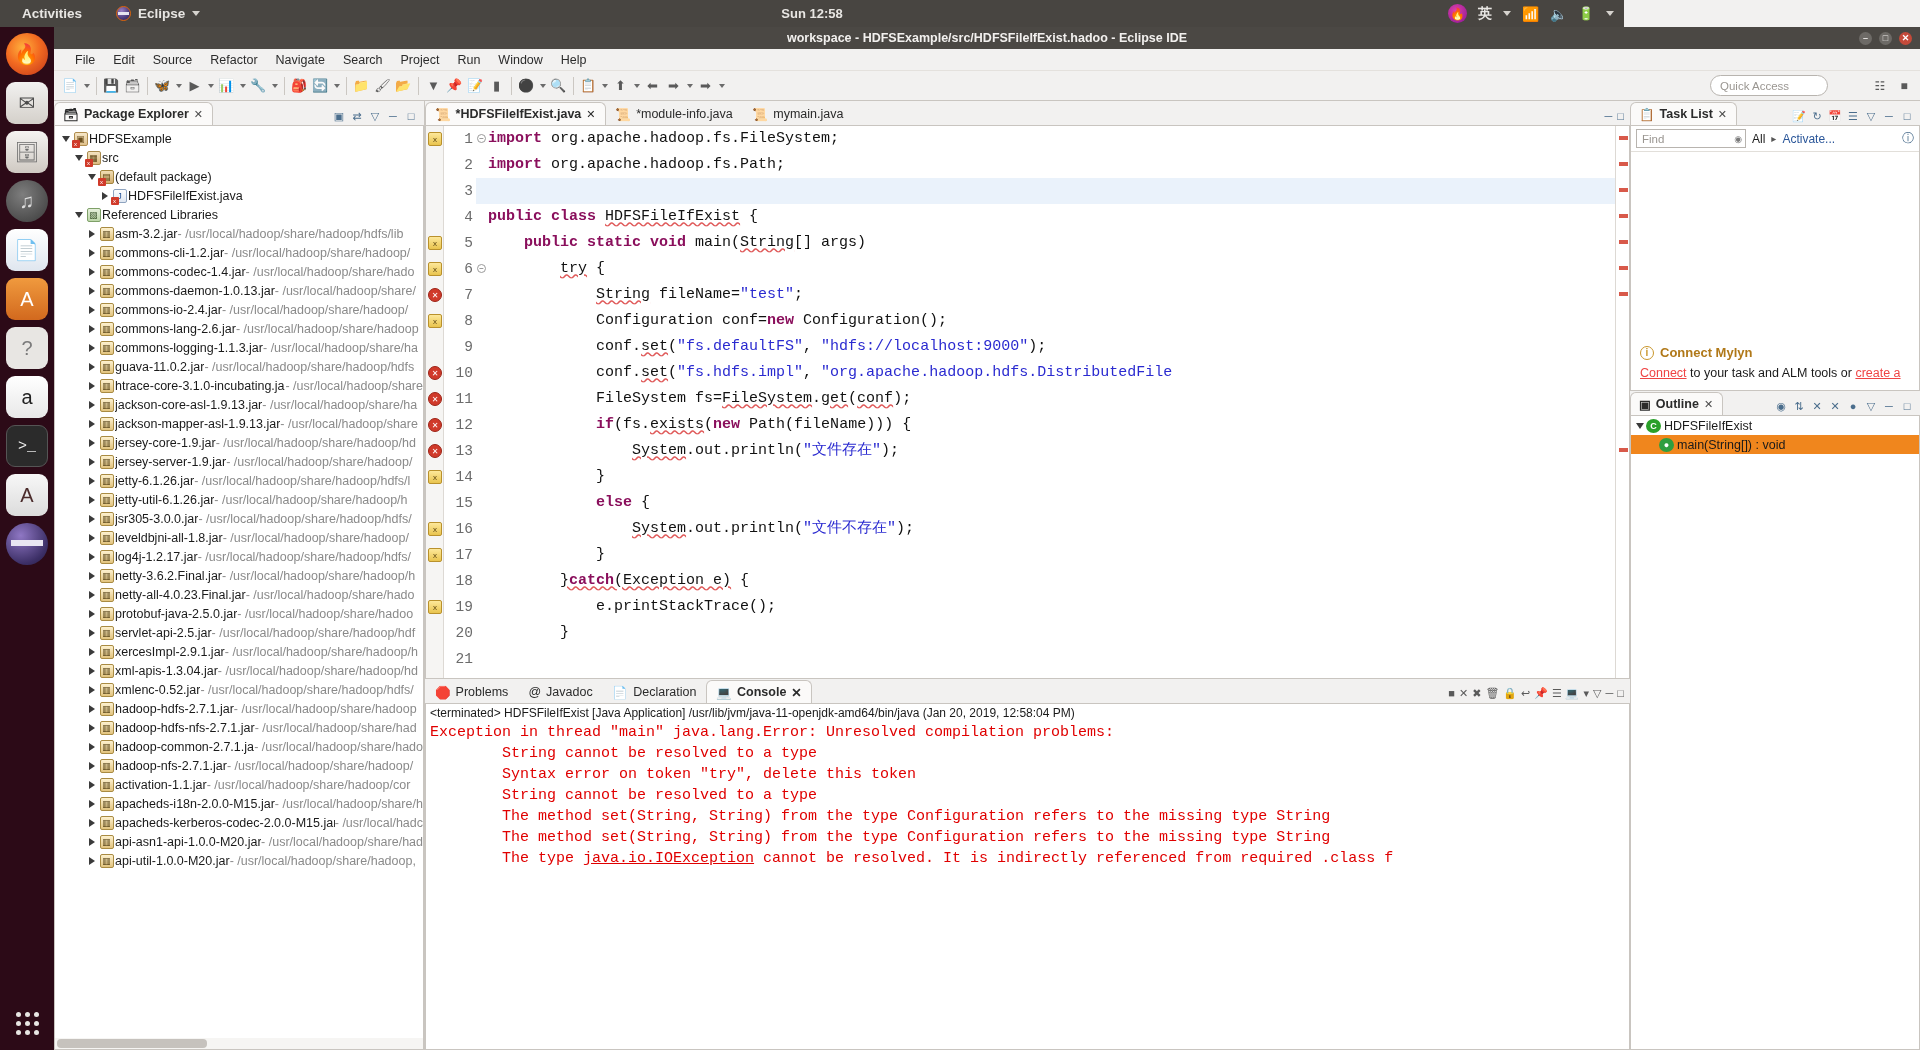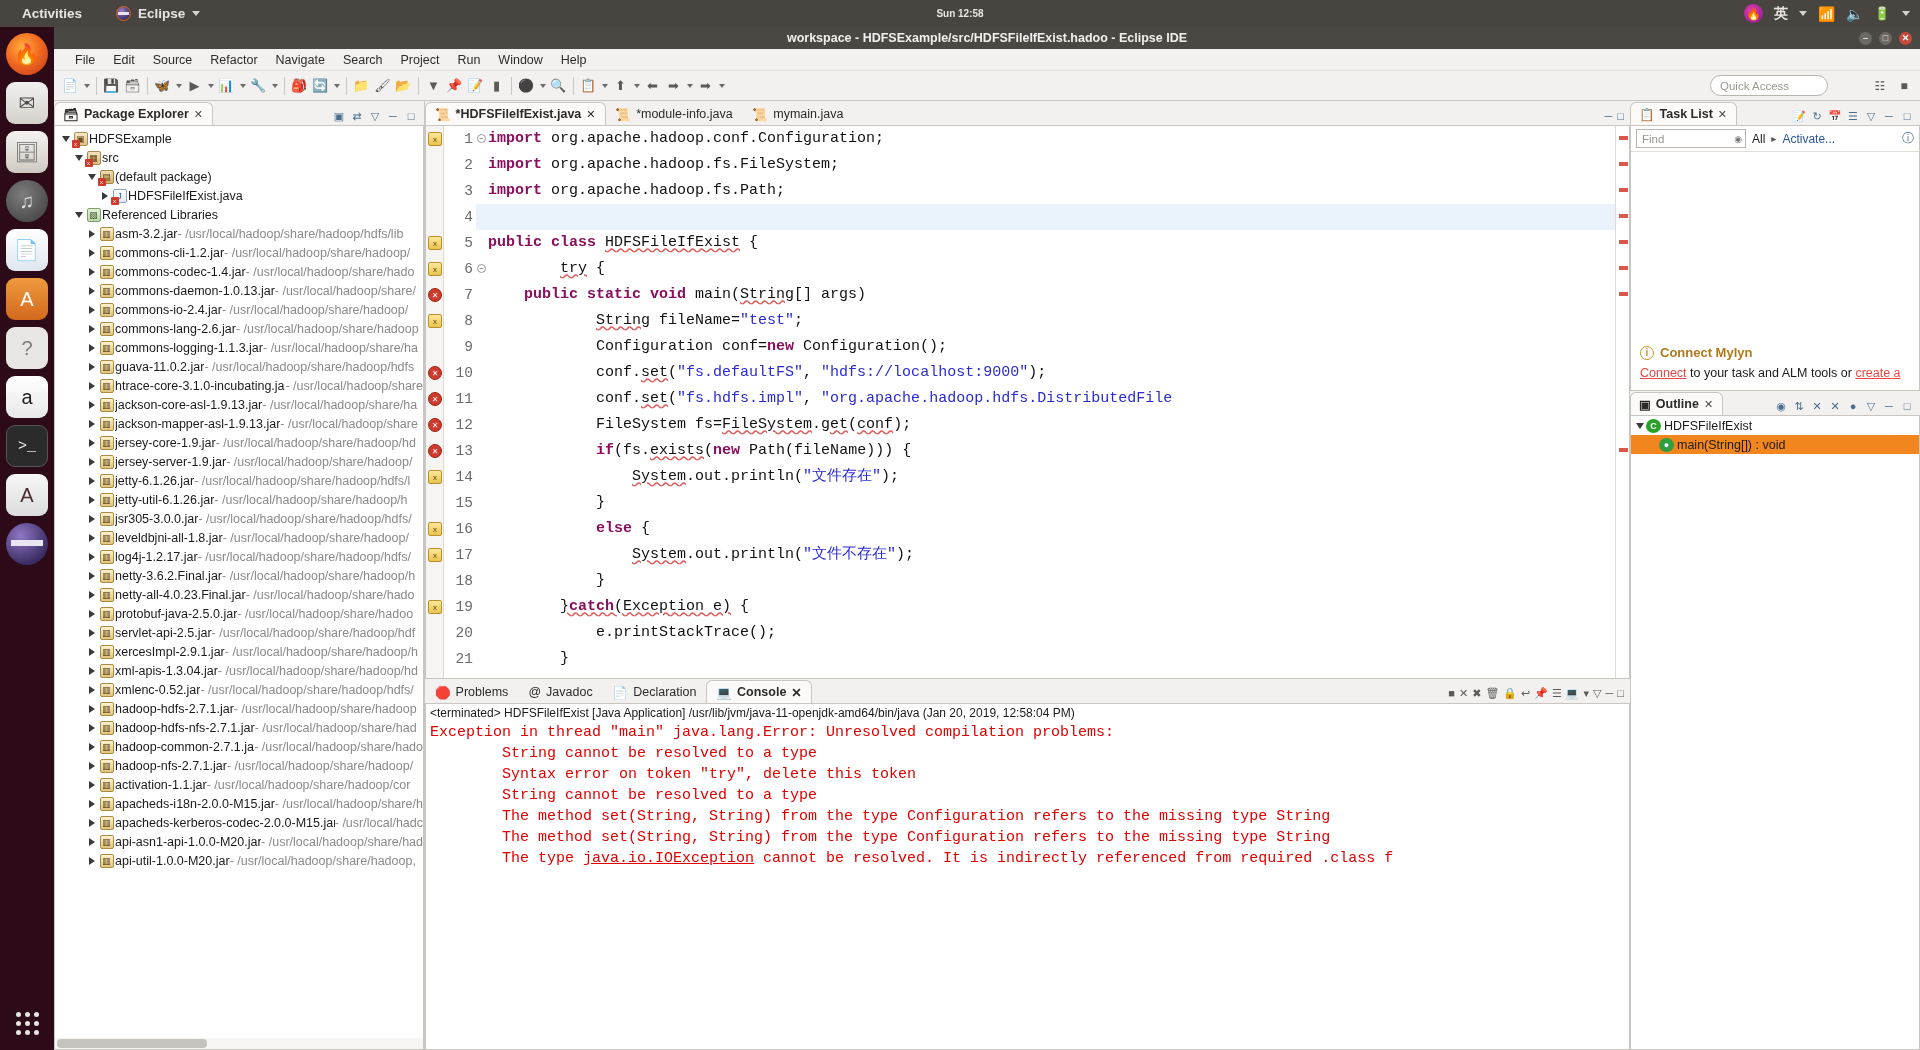--- a/index.html
+++ b/index.html
@@ -5,39 +5,39 @@
   * { box-sizing: border-box; margin:0; padding:0; }
   html,body{
     width:1920px; height:1050px; overflow:hidden;
     font-family:"Liberation Sans", sans-serif;
     background:#f2f1f0;
   }
   #root{ position:relative; width:1920px; height:1050px; }
 
   
   .gnome-bar{
-    position:absolute; left:0; top:0; width:1920px; height:27px;
+    position:absolute; left:0; top:0; width:1624px; height:27px;
     background:#484541; color:#e8e6e3;
     display:flex; align-items:center; font-size:13.5px; font-weight:bold;
   }
   .gnome-left{ display:flex; align-items:center; gap:0; padding-left:12px; }
   .gnome-activities{ padding:2px 10px; border-radius:11px; }
   .gnome-app{ display:flex; align-items:center; gap:7px; padding:2px 10px; margin-left:14px; }
   .eclipse-dot{
     width:15px;height:15px;border-radius:50%;
     background:radial-gradient(circle at 35% 30%, #9a7fc4 0%, #4b3b7a 60%, #2d2450 100%);
     border:1px solid #e0640b; position:relative; flex:none;
   }
   .eclipse-dot::after{
     content:""; position:absolute; left:1px; right:1px; top:5px; height:3px;
     background:#e7e4ef;
   }
   .caret-dn{ width:0;height:0;border-left:4px solid transparent;border-right:4px solid transparent;border-top:5px solid #d6d3ce; }
   .gnome-clock{
-    position:absolute; left:0; right:0; text-align:center; font-size:10px; font-weight:bold;
+    position:absolute; left:0; right:0; text-align:center; font-size:13px; font-weight:bold;
     pointer-events:none;
   }
   .gnome-right{
     position:absolute; right:10px; top:0; height:27px;
     display:flex; align-items:center; gap:11px; font-weight:normal;
   }
   .tray-flame{
     width:19px;height:19px;border-radius:50%;
     background:radial-gradient(circle at 40% 35%, #e040a8 0%, #a3229b 70%, #7d1485 100%);
     display:flex;align-items:center;justify-content:center; font-size:12px; color:#ffd36e;
@@ -860,28 +860,27 @@
                 <div class="ln">15</div>
                 <div class="ln">16</div>
                 <div class="ln">17</div>
                 <div class="ln">18</div>
                 <div class="ln">19</div>
                 <div class="ln">20</div>
                 <div class="ln">21</div>
               </div>
             <div class="code-scroll" id="code-scroll">
                 <span class="fold" style="top: 8px;">−</span>
-                <div class="codeline" style="padding-left: 12px;"><span class="kw">import</span> org.apache.hadoop.conf.Configuration;</div>
                 <div class="codeline" style="padding-left: 12px;"><span class="kw">import</span> org.apache.hadoop.fs.FileSystem;</div>
                 <div class="codeline" style="padding-left: 12px;"><span class="kw">import</span> org.apache.hadoop.fs.Path;</div>
                 <div class="codeline hl-line" style="padding-left: 12px;">&nbsp;</div>
                 <div class="codeline" style="padding-left: 12px;"><span class="kw">public class</span> <span class="sq">HDFSFileIfExist</span> {</div>
                 <span class="fold" style="top: 138px;">−</span>
+                <div class="codeline" style="padding-left: 12px;">    <span class="kw">public static void</span> main(<span class="sq">String</span>[] args)</div>
                 <div class="codeline" style="padding-left: 12px;">        <span class="sq">try</span> {</div>
-                <div class="codeline" style="padding-left: 12px;">    <span class="kw">public static void</span> main(<span class="sq">String</span>[] args)</div>
                 <div class="codeline" style="padding-left: 12px;">            <span class="sq">String</span> fileName=<span class="str">"test"</span>;</div>
                 <div class="codeline" style="padding-left: 12px;">            Configuration conf=<span class="kw">new</span> Configuration();</div>
                 <div class="codeline" style="padding-left: 12px;">            conf.<span class="sq">set</span>(<span class="str">"fs.defaultFS"</span>, <span class="str">"hdfs://localhost:9000"</span>);</div>
                 <div class="codeline" style="padding-left: 12px;">            conf.<span class="sq">set</span>(<span class="str">"fs.hdfs.impl"</span>, <span class="str">"org.apache.hadoop.hdfs.DistributedFile</span></div>
                 <div class="codeline" style="padding-left: 12px;">            FileSystem fs=<span class="sq">FileSystem</span>.<span class="sq">get</span>(<span class="sq">conf</span>);</div>
                 <div class="codeline" style="padding-left: 12px;">            <span class="kw">if</span>(fs.<span class="sq">exists</span>(<span class="kw">new</span> Path(fileName))) {</div>
                 <div class="codeline" style="padding-left: 12px;">                <span class="sq">System</span>.out.println(<span class="str">"文件存在"</span>);</div>
                 <div class="codeline" style="padding-left: 12px;">            }</div>
                 <div class="codeline" style="padding-left: 12px;">            <span class="kw">else</span> {</div>
                 <div class="codeline" style="padding-left: 12px;">                <span class="sq">System</span>.out.println(<span class="str">"文件不存在"</span>);</div>

